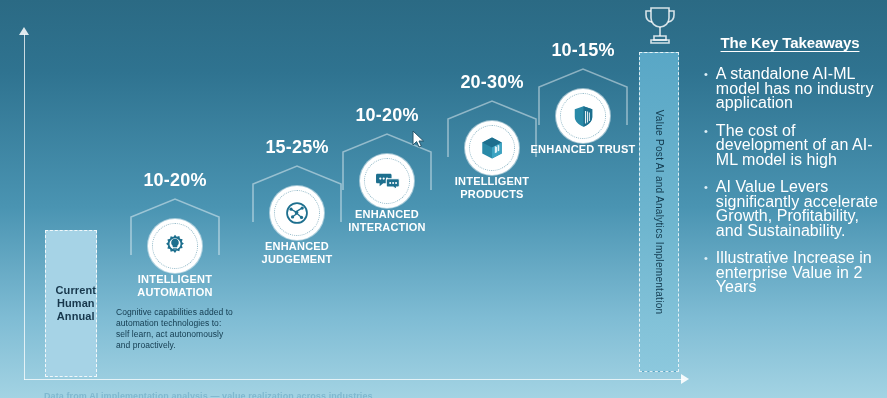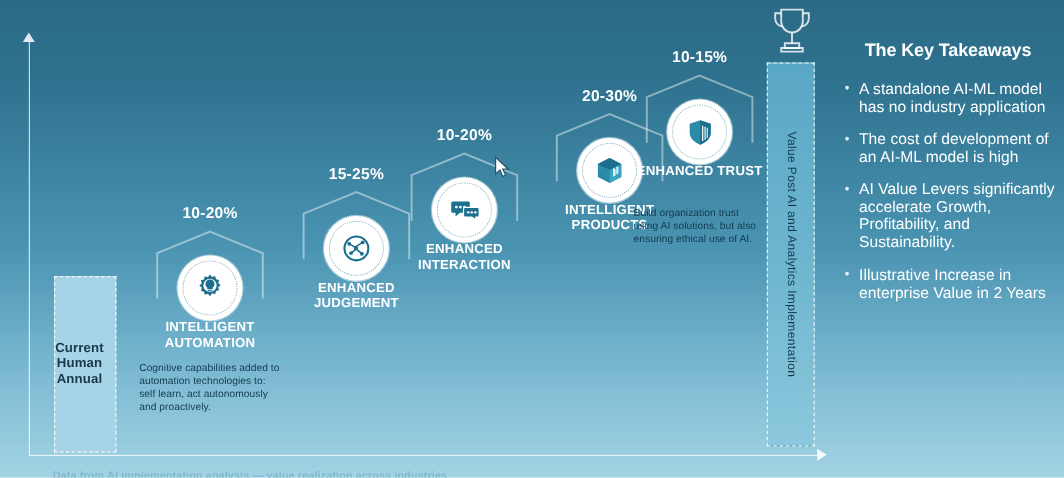--- a/index.html
+++ b/index.html
@@ -18,31 +18,31 @@
     border-bottom:8px solid rgba(255,255,255,.85); }
   .axis-x { position:absolute; left:24px; top:379px; width:660px; height:1px; background:rgba(255,255,255,.75); }
   .axis-x-head { position:absolute; left:681px; top:374px; width:0;height:0;
     border-top:5px solid transparent; border-bottom:5px solid transparent;
     border-left:8px solid rgba(255,255,255,.9); }
 
   
   .current-bar {
     position:absolute; left:45px; top:230px; width:52px; height:147px;
     background:#a6d3e6; border:1px dashed rgba(255,255,255,.85);
-    display:flex; align-items:center; justify-content:flex-start;
+    display:flex; align-items:center; justify-content:flex-end;
   }
   .current-bar span {
     color:#17374c; font-weight:bold; font-size:11px; line-height:13px;
     text-align:center; letter-spacing:.1px;
   }
 
   
   .lever { position:absolute; width:118px; }
   .pct {
-    font-size:13px; font-weight:bold; color:#ffffff; text-align:center;
+    font-size:18px; font-weight:bold; color:#ffffff; text-align:center;
     letter-spacing:.2px; margin-bottom:6px;
   }
   .pent-wrap { position:relative; height:72px; }
   .pent { position:absolute; left:50%; transform:translateX(-50%); top:0; }
   .badge {
     position:absolute; left:50%; transform:translateX(-50%); top:22px;
     width:54px; height:54px; border-radius:50%;
     background:#ffffff; display:flex; align-items:center; justify-content:center;
     box-shadow:0 0 0 1px rgba(255,255,255,.5);
   }
@@ -70,26 +70,26 @@
   .value-bar-label {
     position:absolute; left:50%; top:50%;
     transform:translate(-50%,-50%) rotate(90deg);
     white-space:nowrap; color:#123a4e; font-size:10px; letter-spacing:.3px;
   }
 
   
   .takeaways { position:absolute; left:700px; top:34px; width:180px; }
   .tk-title {
     color:#ffffff; font-weight:bold; font-size:15px; text-align:center;
-    text-underline-offset:3px; letter-spacing:-.1px;
+    text-decoration:underline; text-underline-offset:3px; letter-spacing:-.1px;
   }
   .tk-list { margin-top:16px; }
   .tk-item { display:flex; gap:8px; margin-bottom:13px; padding-left:4px; }
   .tk-bullet { color:#dff0f7; font-size:11px; line-height:15px; flex:0 0 auto; }
-  .tk-text { color:#ffffff; font-size:13px; line-height:14.5px; letter-spacing:.05px; }
+  .tk-text { color:#ffffff; font-size:16px; line-height:14.5px; letter-spacing:.05px; }
 
   
   .footnote {
     position:absolute; left:44px; top:391px; width:620px;
     font-size:9px; color:#7fb8cf; white-space:nowrap; overflow:hidden;
     font-weight:bold; letter-spacing:.1px;
   }
 
   
   .cursor { position:absolute; left:412px; top:130px; }
@@ -179,21 +179,21 @@
           <circle cx="19.6" cy="13.3" r=".9" fill="#ffffff"></circle>
         </svg>
       </div>
     </div>
     <div class="lv-title">
       <span>ENHANCED</span><br>
       <span>INTERACTION</span>
     </div>
   </div>
 
-  <div class="lever" style="left:449px; top:72px;">
+  <div class="lever" style="left:433px; top:72px;">
     <div class="pct">20-30%</div>
     <div class="pent-wrap">
       <svg class="pent" width="92" height="60" viewBox="0 0 92 60">
         <path d="M2 58 V20 L46 2 L90 20 V58" fill="none" stroke="rgba(255,255,255,.45)" stroke-width="1.6"></path>
       </svg>
       <div class="badge">
         <div class="badge-ring"></div>
         <svg width="26" height="26" viewBox="0 0 24 24">
           <path fill="#2a8aa8" d="M12 2.4 21 7v10l-9 4.6L3 17V7z"></path>
           <path fill="#1d6f8e" d="M12 2.4 21 7l-9 4.6L3 7z"></path>
@@ -219,21 +219,20 @@
         <svg width="25" height="25" viewBox="0 0 24 24">
           <path fill="#2a8aa8" d="M12 2.2 20.4 5v7.2c0 4.4-3.6 7.6-8.4 9.6-4.8-2-8.4-5.2-8.4-9.6V5z"></path>
           <path fill="#1d6f8e" d="M12 2.2 20.4 5v7.2c0 4.4-3.6 7.6-8.4 9.6z"></path>
           <path fill="#ffffff" opacity=".9" d="M13.4 6.6h1.1v12.1h-1.1zM15.4 7.3h1v10.4h-1zM17.2 8.2h.9v8.1h-.9z"></path>
         </svg>
       </div>
     </div>
     <div class="lv-title">
       <span>ENHANCED TRUST</span>
     </div>
-    <div class="lv-desc" style="margin-top:22px;">Build organization trust using AI solutions, but also ensuring ethical use of AI.</div>
   </div>
 
   <svg class="trophy" width="42" height="44" viewBox="0 0 42 44">
     <path d="M12 4h18v10c0 5-4 9-9 9s-9-4-9-9z" fill="none" stroke="rgba(255,255,255,.8)" stroke-width="1.6"></path>
     <path d="M12 7H7v4c0 4 2.6 6.6 6 7" fill="none" stroke="rgba(255,255,255,.8)" stroke-width="1.6"></path>
     <path d="M30 7h5v4c0 4-2.6 6.6-6 7" fill="none" stroke="rgba(255,255,255,.8)" stroke-width="1.6"></path>
     <path d="M21 23v9" stroke="rgba(255,255,255,.8)" stroke-width="1.6"></path>
     <path d="M15 32h12v4H15z" fill="none" stroke="rgba(255,255,255,.8)" stroke-width="1.6"></path>
     <path d="M12 36h18v3H12z" fill="none" stroke="rgba(255,255,255,.8)" stroke-width="1.6"></path>
   </svg>

